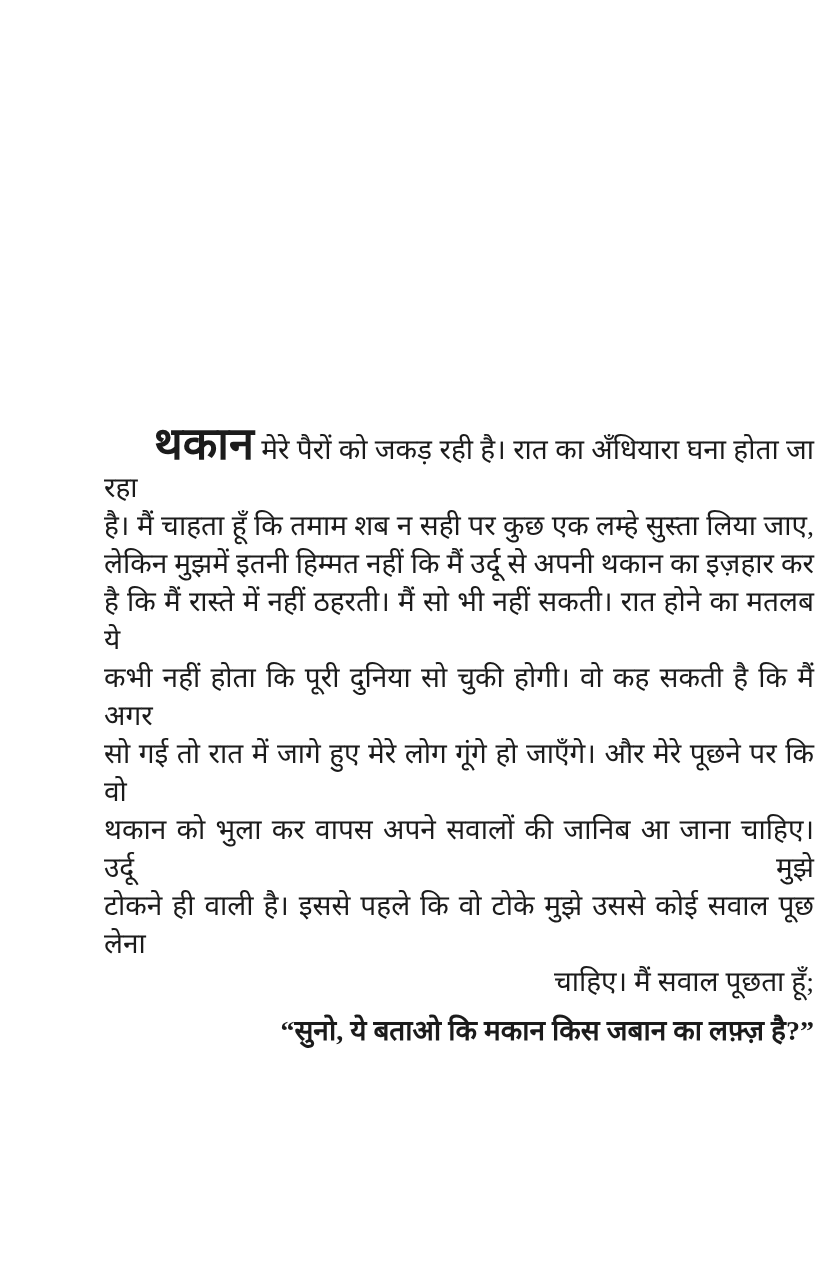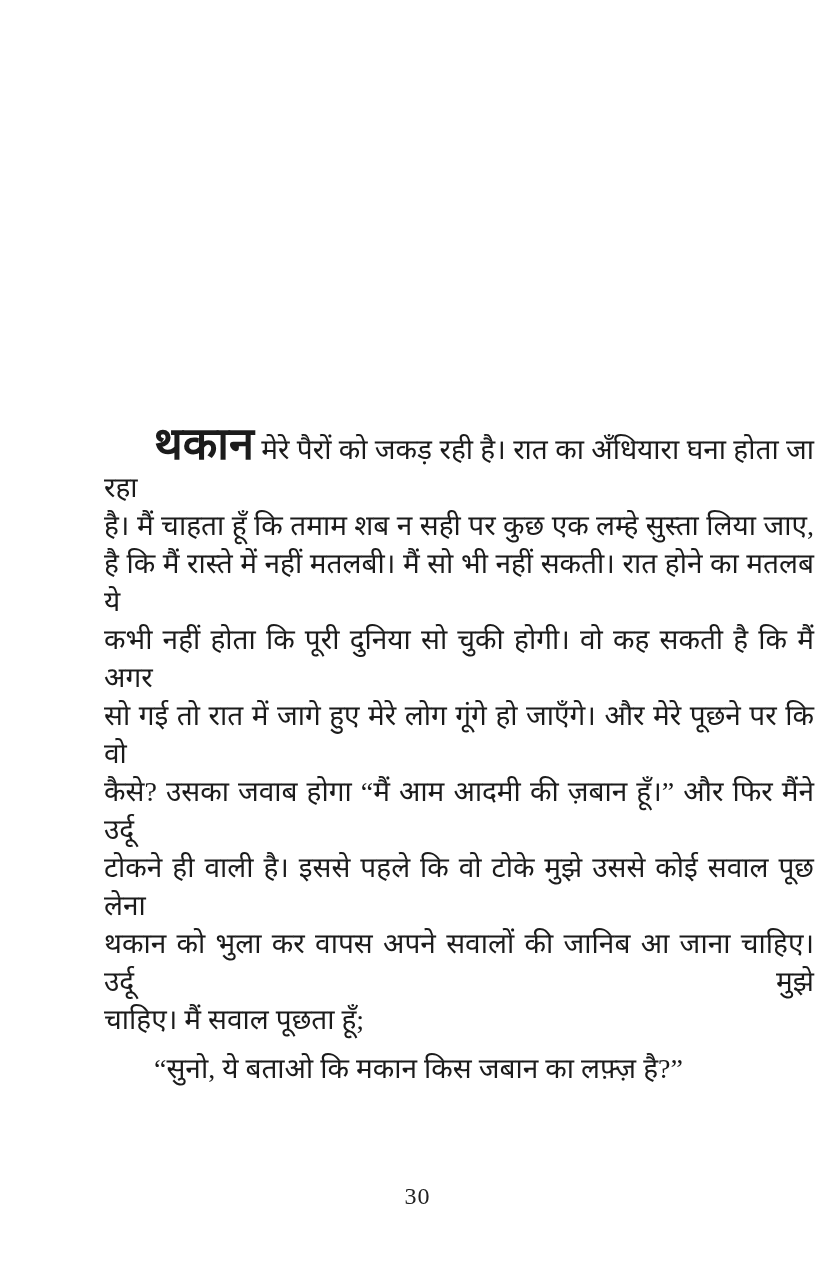--- a/index.html
+++ b/index.html
@@ -19,22 +19,22 @@
   .text-block {
     position: absolute;
     left: 104px;
     top: 412px;
     width: 710px;
     font-size: 28px;
     line-height: 38px;
     margin-top: 13px;
   }
   .para { margin: 0; }
-  .para.quote { margin-top: 11px; }
-  .line { text-align: left; }
+  .para.quote { margin-top: 11px; font-weight: bold; }
+  .line { text-align: right; }
   .line.just {
     text-align: justify;
     text-align-last: justify;
   }
   .line.indent { text-indent: 50px; }
   .opening-word {
     font-size: 45px;
     font-weight: 600;
     line-height: 38px;
     vertical-align: baseline;
@@ -51,26 +51,25 @@
   }
 </style>
 </head>
 <body>
 
 <div class="page">
   <div class="text-block">
       <div class="para opening">
         <div class="line just indent"><span class="opening-word">थकान</span> मेरे पैरों को जकड़ रही है। रात का अँधियारा घना होता जा रहा</div>
         <div class="line just">है। मैं चाहता हूँ कि तमाम शब न सही पर कुछ एक लम्हे सुस्ता लिया जाए,</div>
-        <div class="line just">है कि मैं रास्ते में नहीं मतलबी। मैं सो भी नहीं सकती। रात होने का मतलब ये</div>
+        <div class="line just">लेकिन मुझमें इतनी हिम्मत नहीं कि मैं उर्दू से अपनी थकान का इज़हार कर</div>
+        <div class="line just">है कि मैं रास्ते में नहीं ठहरती। मैं सो भी नहीं सकती। रात होने का मतलब ये</div>
         <div class="line just">कभी नहीं होता कि पूरी दुनिया सो चुकी होगी। वो कह सकती है कि मैं अगर</div>
         <div class="line just">सो गई तो रात में जागे हुए मेरे लोग गूंगे हो जाएँगे। और मेरे पूछने पर कि वो</div>
-        <div class="line just">कैसे? उसका जवाब होगा “मैं आम आदमी की ज़बान हूँ।” और फिर मैंने उर्दू</div>
+        <div class="line just">थकान को भुला कर वापस अपने सवालों की जानिब आ जाना चाहिए। उर्दू मुझे</div>
         <div class="line just">टोकने ही वाली है। इससे पहले कि वो टोके मुझे उससे कोई सवाल पूछ लेना</div>
-        <div class="line just">थकान को भुला कर वापस अपने सवालों की जानिब आ जाना चाहिए। उर्दू मुझे</div>
         <div class="line">चाहिए। मैं सवाल पूछता हूँ;</div>
       </div>
       <div class="para quote">
         <div class="line indent">“सुनो, ये बताओ कि मकान किस जबान का लफ़्ज़ है?”</div>
       </div>
     </div>
-  <div class="page-number">30</div>
 </div>
 
 </body></html>

